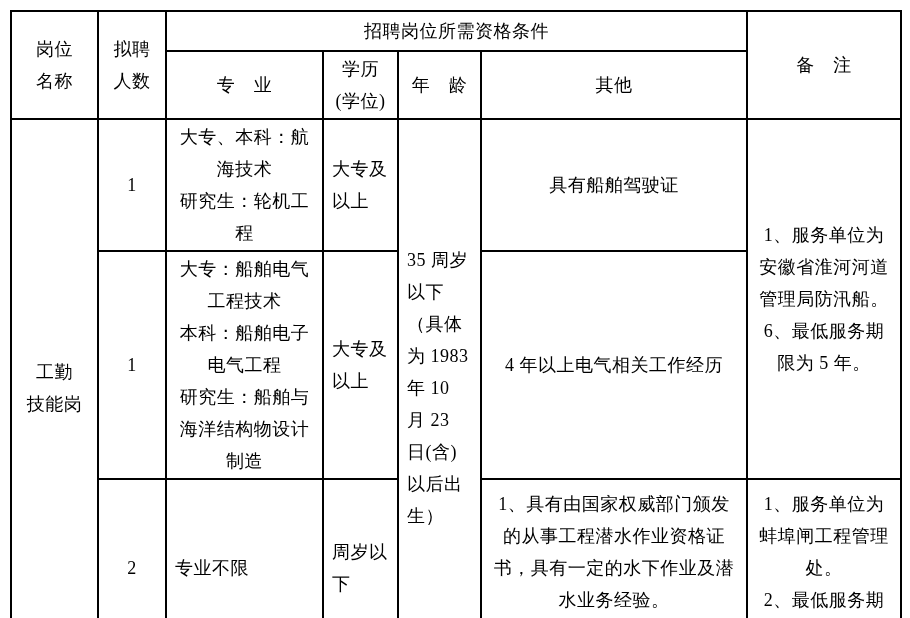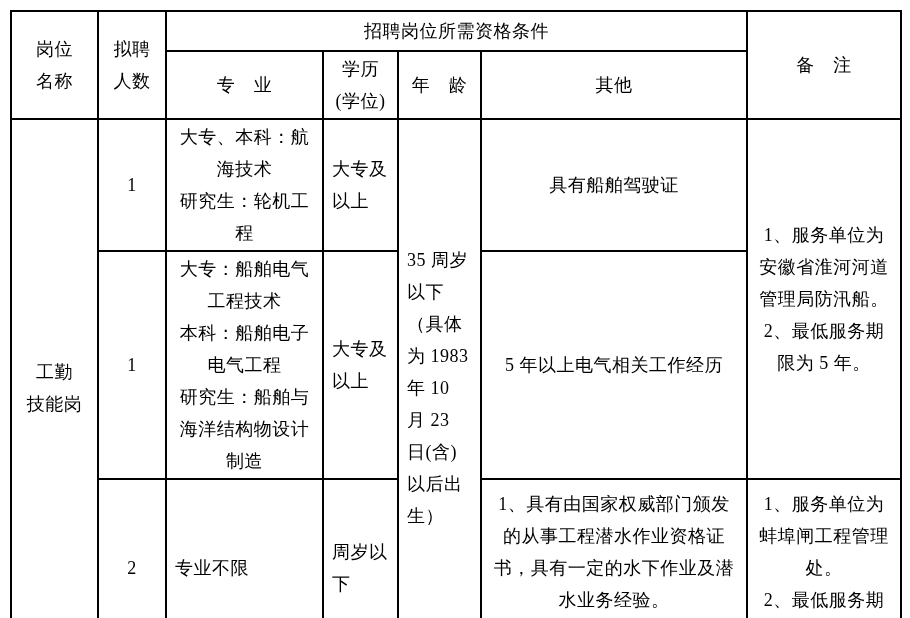--- a/index.html
+++ b/index.html
@@ -91,30 +91,30 @@
     <tr style="height:107px">
       <td rowspan="3" class="pos-cell">工勤
 技能岗</td>
       <td class="num">1</td>
       <td class="left">大专、本科：航海技术
 研究生：轮机工程</td>
       <td class="center">大专及以上</td>
       <td rowspan="3" class="age-cell">35 周岁以下（具体为 1983 年 10 月 23 日(含)以后出生）</td>
       <td class="left other-wide">具有船舶驾驶证</td>
       <td rowspan="2" class="left remark-cell">1、服务单位为安徽省淮河河道管理局防汛船。
-2、最低服务期限为 5 年。</td>
+6、最低服务期限为 5 年。</td>
     </tr>
 
     <tr style="height:208px">
       <td class="num">1</td>
       <td class="left">大专：船舶电气工程技术
 本科：船舶电子电气工程
 研究生：船舶与海洋结构物设计制造</td>
       <td class="center">大专及以上</td>
-      <td class="left">5 年以上电气相关工作经历</td>
+      <td class="left">4 年以上电气相关工作经历</td>
     </tr>
 
     <tr style="height:178px">
       <td class="num">2</td>
       <td class="center">专业不限</td>
       <td class="center">周岁以下</td>
       <td class="left">1、具有由国家权威部门颁发的从事工程潜水作业资格证书，具有一定的水下作业及潜水业务经验。
 2、身高 1.70 米以上。</td>
       <td class="left remark-cell">1、服务单位为蚌埠闸工程管理处。
 2、最低服务期限为 5 年。</td>

